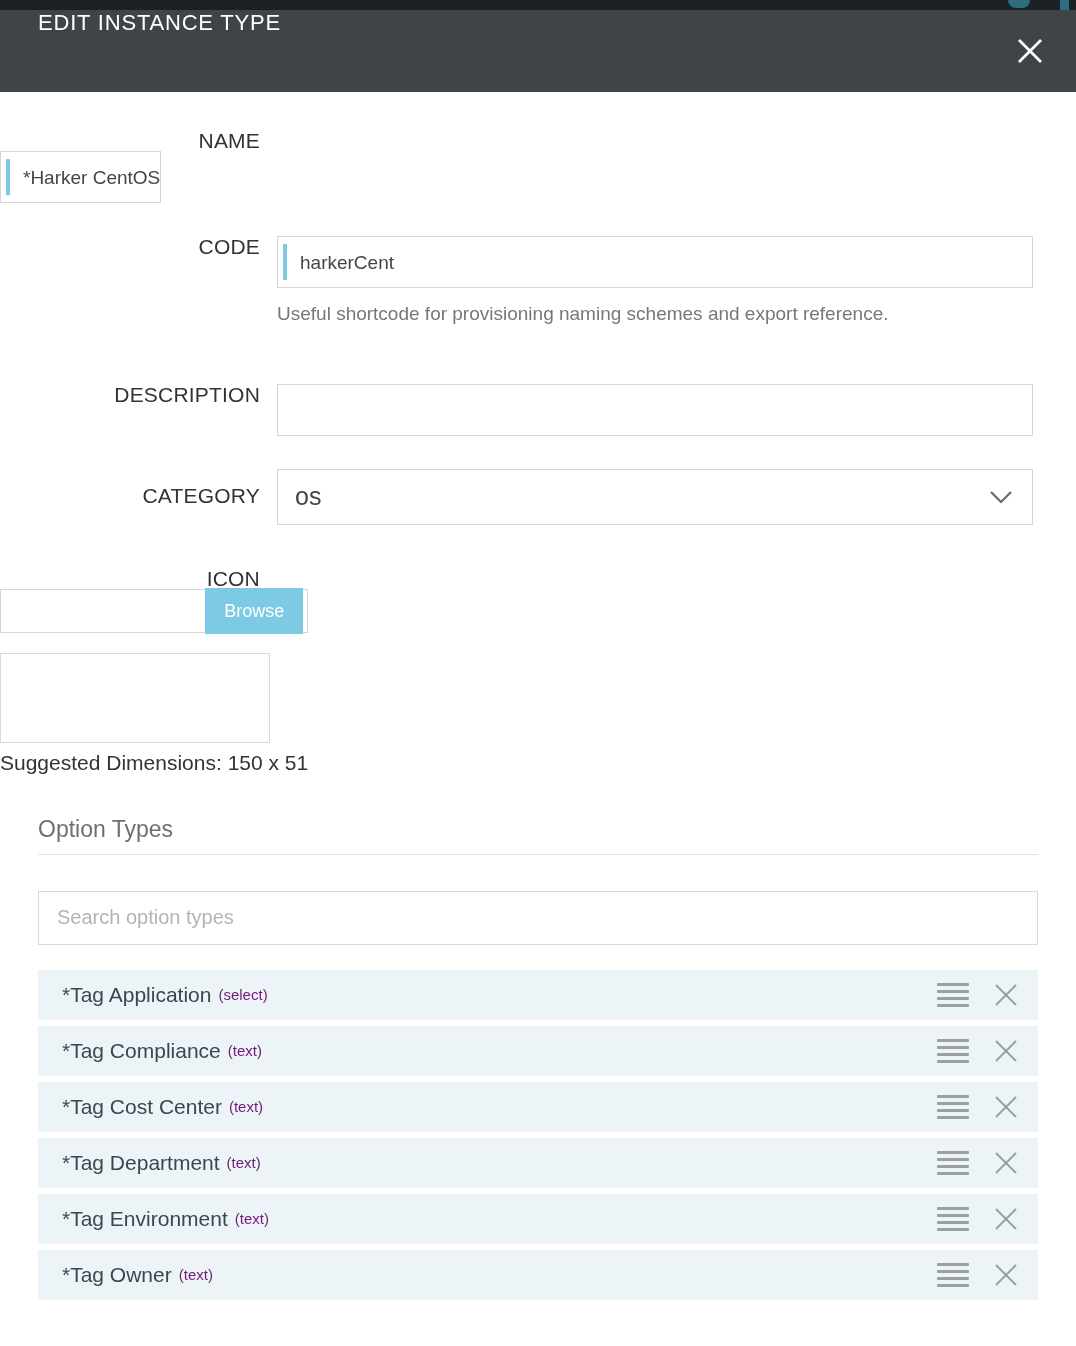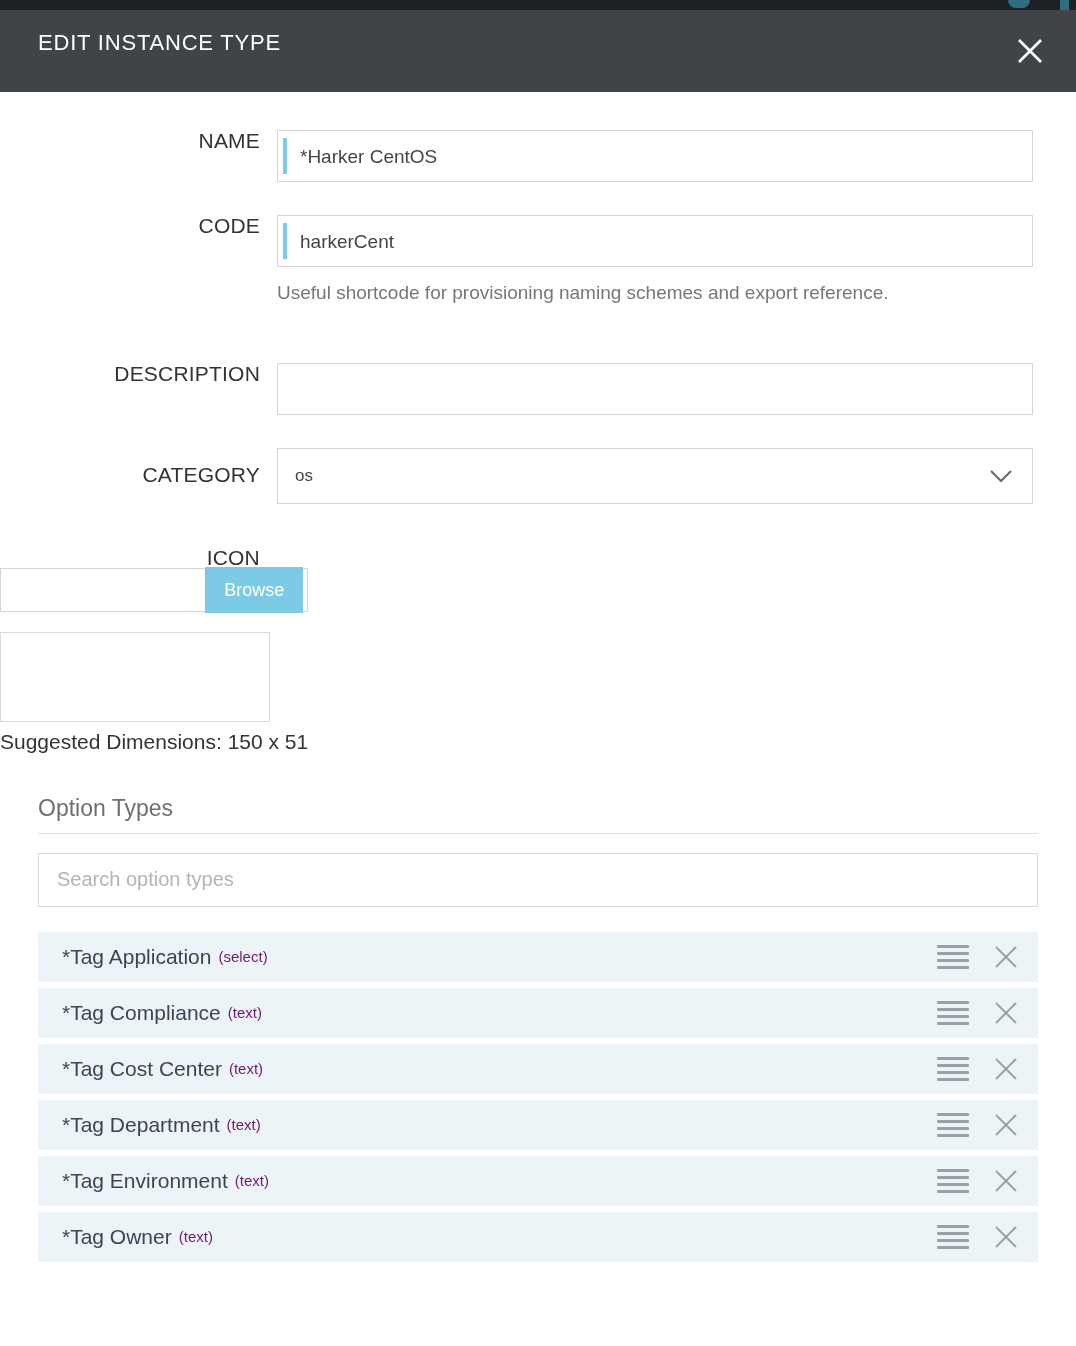--- a/index.html
+++ b/index.html
@@ -49,21 +49,20 @@
     height: 1336px;
     background: #ffffff;
   }
 
   
   .modal-header {
     position: relative;
     height: 82px;
     background: #414447;
     display: flex;
-    align-items: center;
     box-sizing: border-box;
     padding: 0 28px 16px 38px;
   }
   .modal-title {
     color: #ffffff;
     font-size: 22px;
     letter-spacing: 0.8px;
     font-weight: 400;
   }
   .close-btn {
@@ -141,21 +140,21 @@
     position: relative;
     height: 56px;
     border: 1px solid #d5d5d5;
     background: #ffffff;
     box-sizing: border-box;
     display: flex;
     align-items: center;
   }
   .select-input .value {
     padding-left: 17px;
-    font-size: 17px;
+    font-size: 25px;
     color: #454545;
   }
   .select-chevron {
     position: absolute;
     right: 18px;
     top: 50%;
     transform: translateY(-50%);
     width: 26px;
     height: 26px;
     display: flex;
@@ -208,21 +207,21 @@
   .section-title {
     font-size: 23px;
     color: #6f6f6f;
     font-weight: 400;
     padding-bottom: 13px;
     border-bottom: 1px solid #e2e2e2;
     line-height: 1;
   }
 
   .search-box {
-    margin-top: 19px;
+    margin-top: 36px;
     height: 54px;
     border: 1px solid #d9d9d9;
     background: #ffffff;
     box-sizing: border-box;
     display: flex;
     align-items: center;
   }
   .search-box input {
     border: none;
     outline: none;
@@ -305,21 +304,21 @@
     <div class="close-btn">
       <svg width="30" height="30" viewBox="0 0 30 30">
         <line x1="4" y1="4" x2="26" y2="26" stroke="#ffffff" stroke-width="2.6"></line>
         <line x1="26" y1="4" x2="4" y2="26" stroke="#ffffff" stroke-width="2.6"></line>
       </svg>
     </div>
   </div>
 
   <div class="modal-body">
 
-    <div class="form-row" style="margin-top:38px;">
+    <div class="form-row" style="margin-top:38px;flex-direction:column;">
       <div class="form-label">NAME</div>
       <div class="form-control">
         <div class="text-input">
           <div class="accent"></div>
           <div class="value">*Harker CentOS</div>
         </div>
       </div>
     </div>
 
     <div class="form-row" style="margin-top:33px;">

